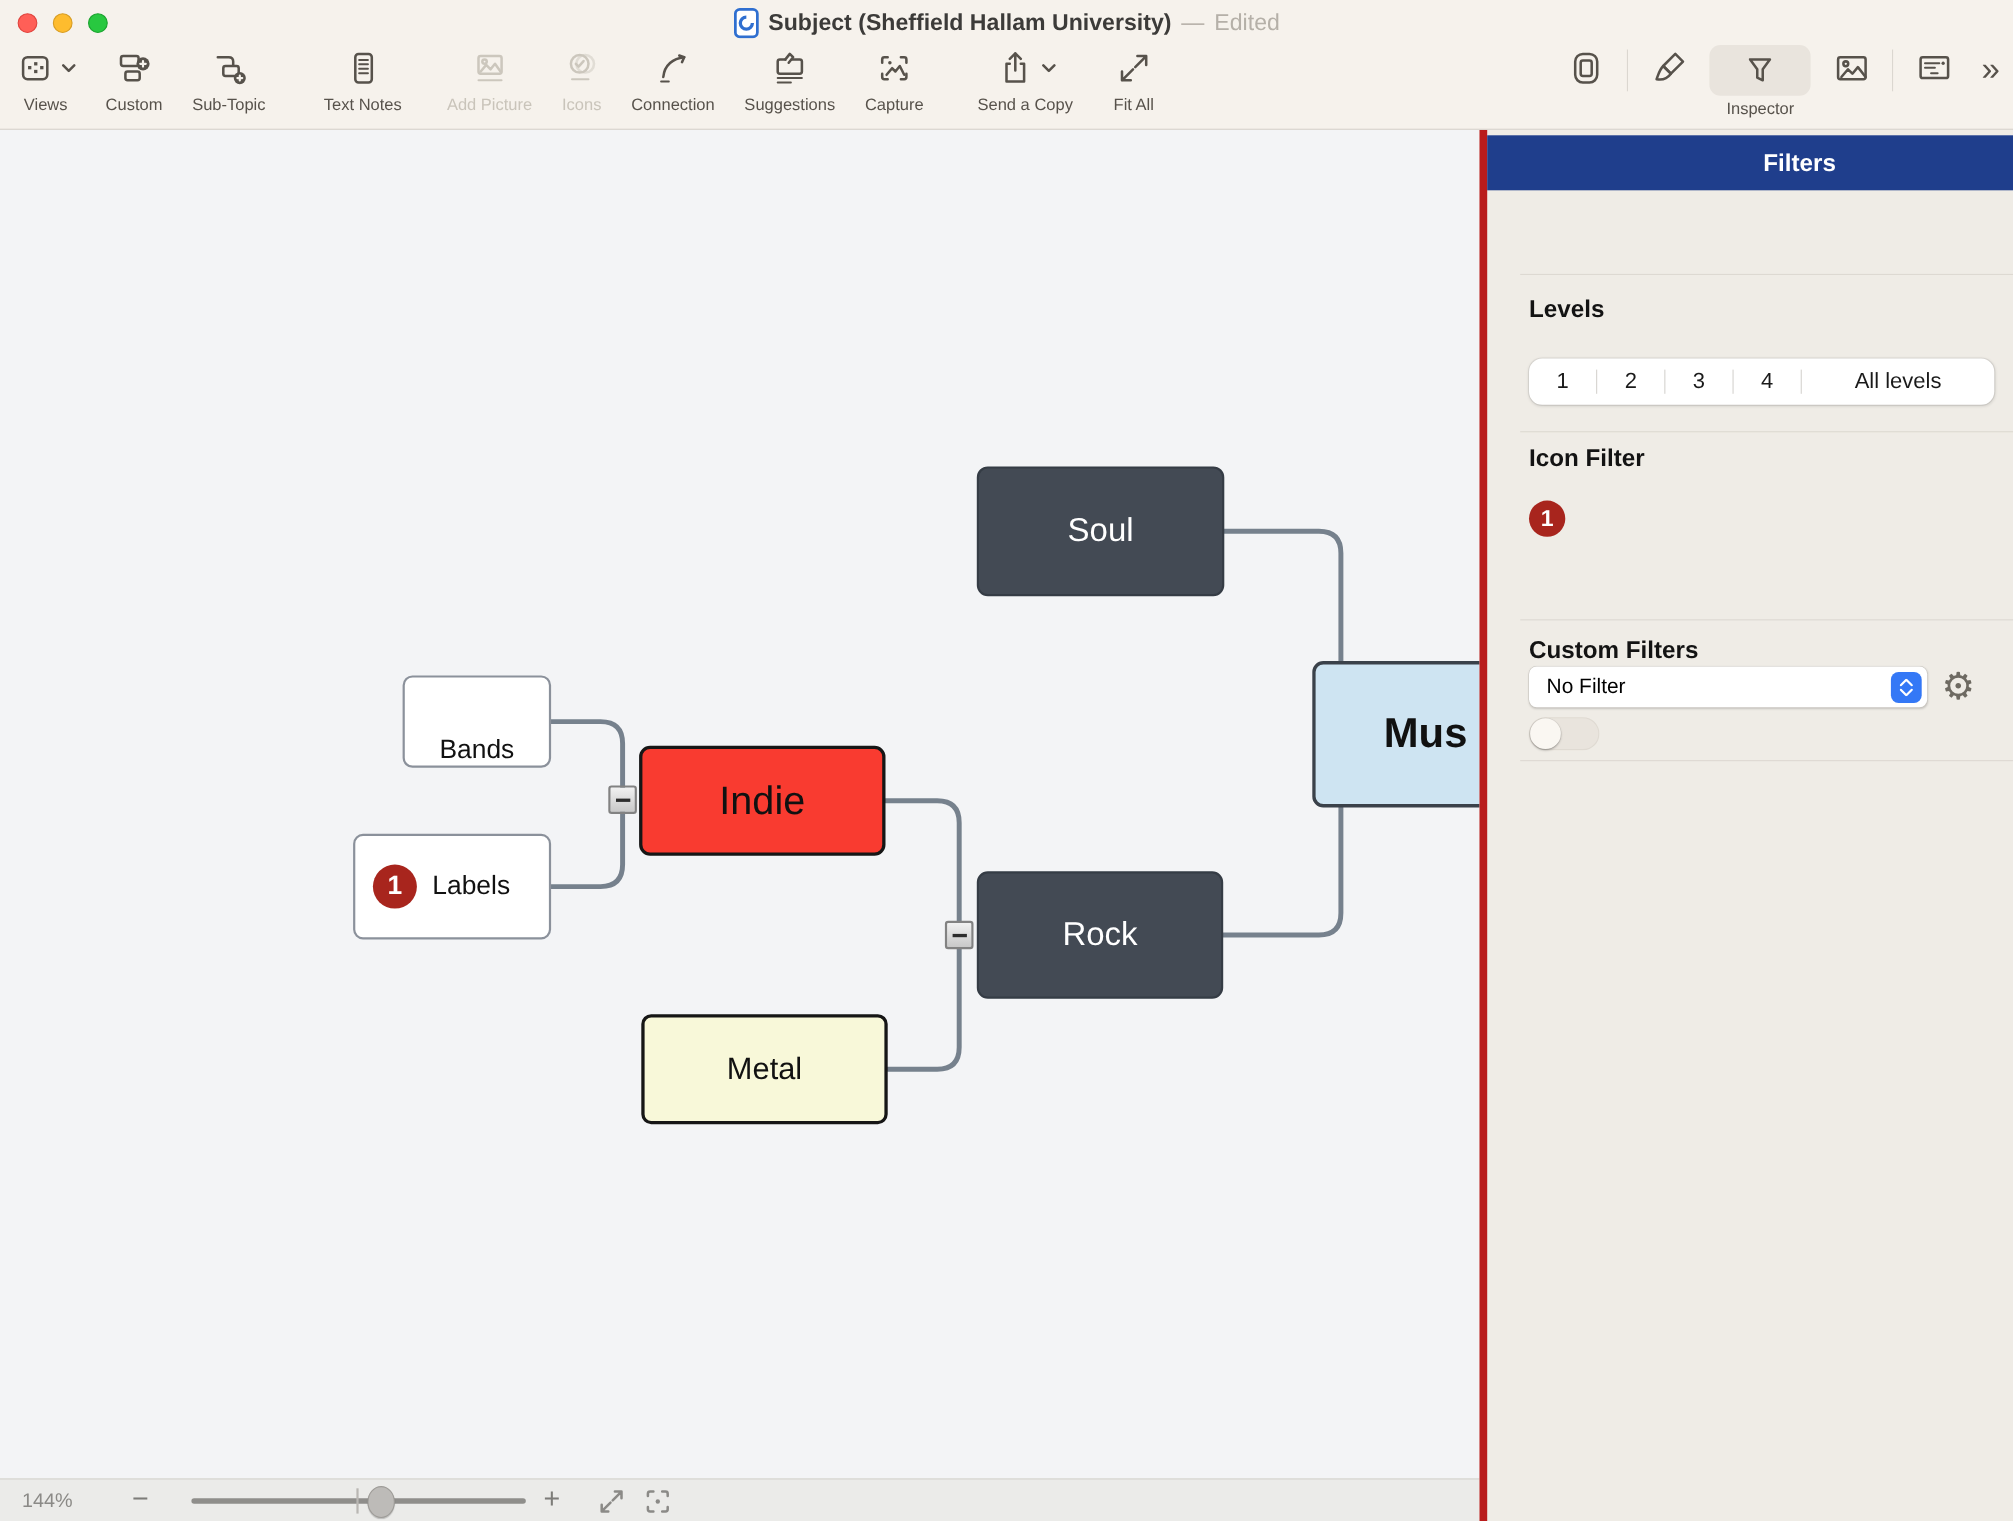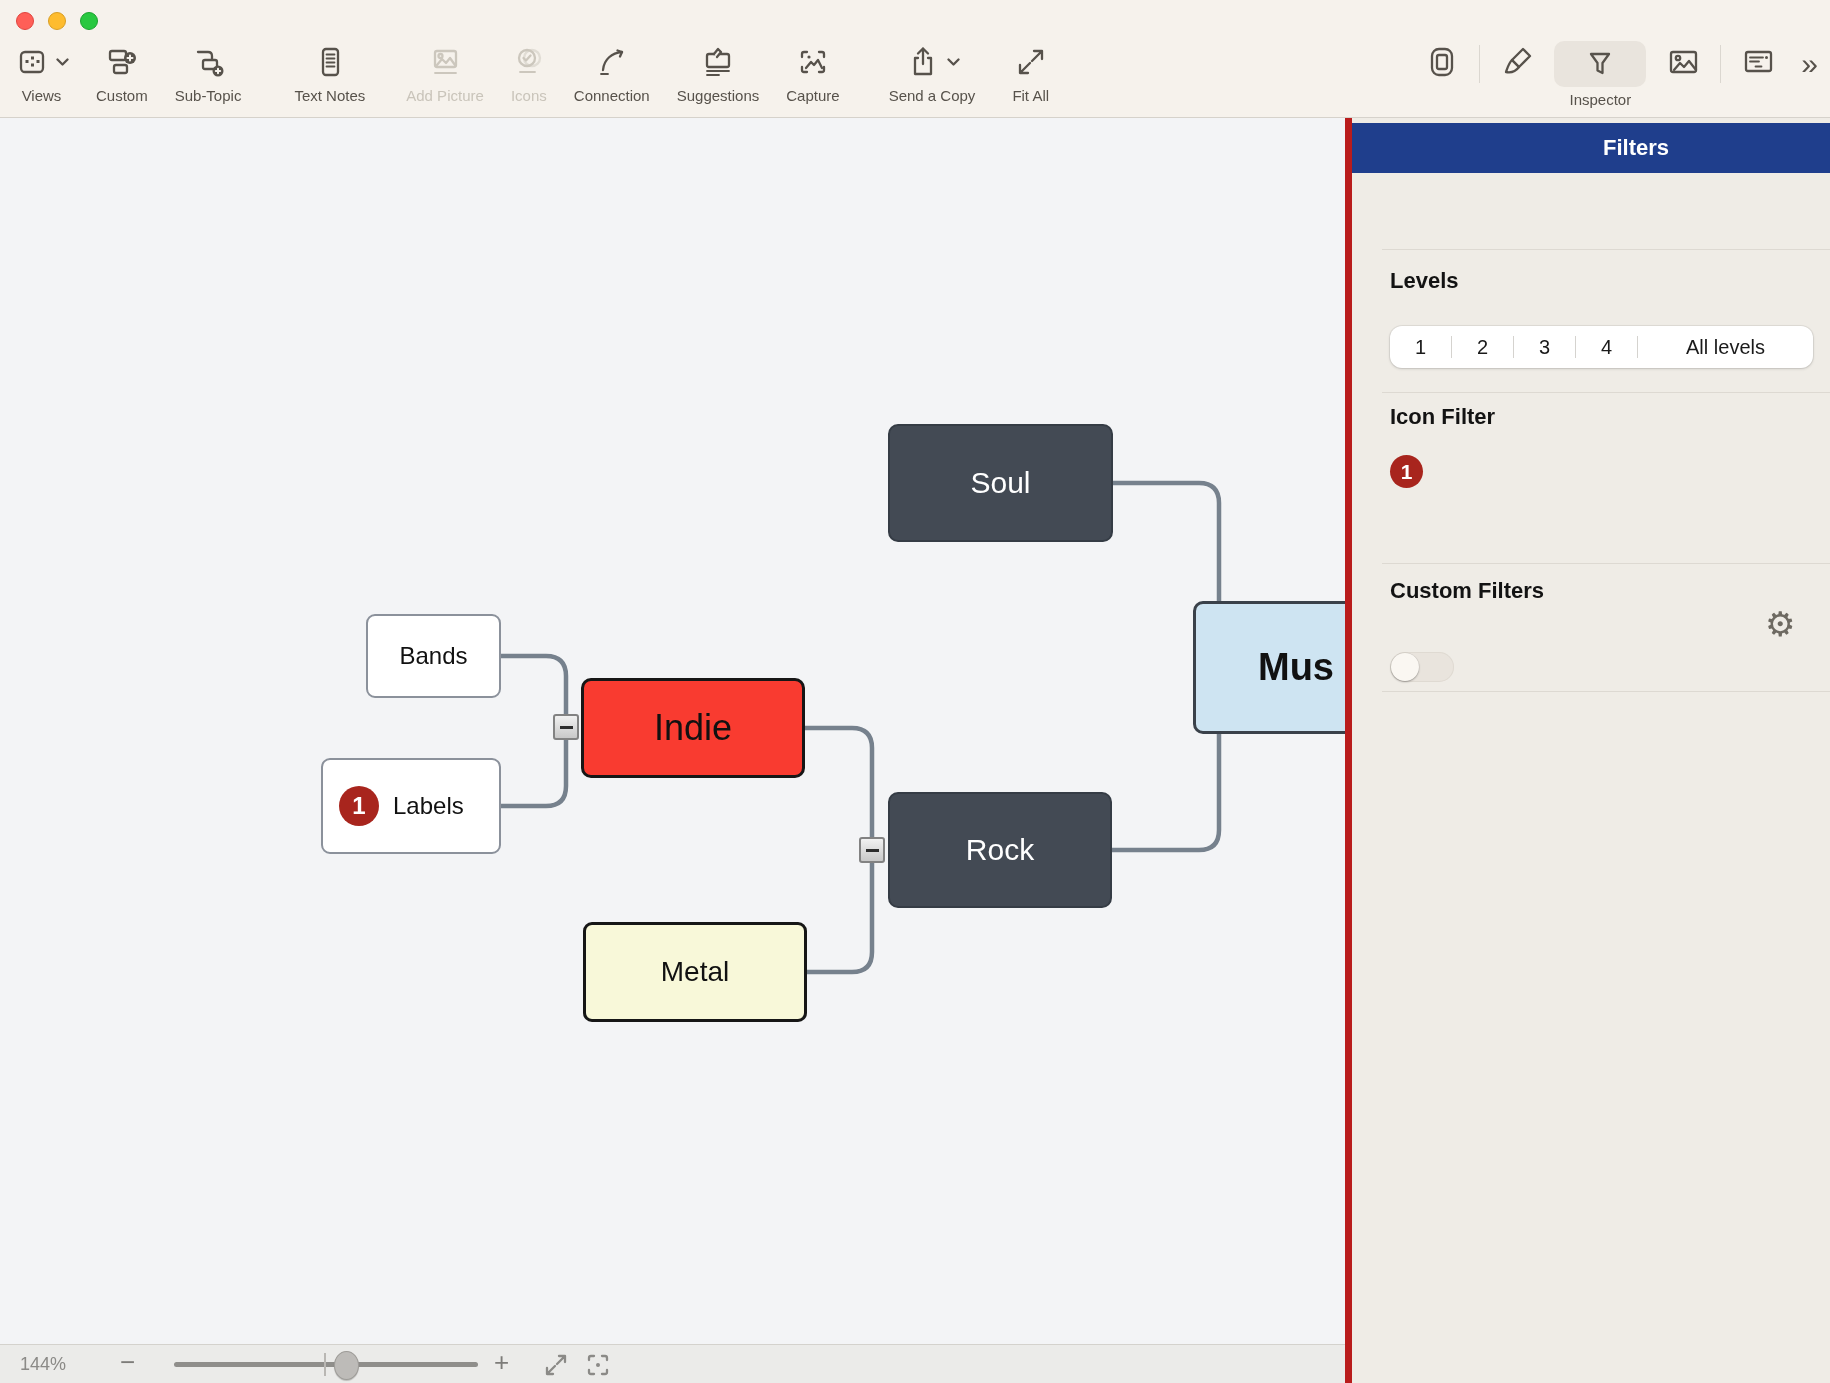--- a/index.html
+++ b/index.html
@@ -50,21 +50,21 @@
   }
   .overflow-glyph{font-size:30px;color:#57524b;line-height:30px;margin-left:6px;user-select:none;}
   
   .canvas{position:absolute;left:0;top:118px;width:1345px;height:1226px;background:#f3f4f6;}
   #connector-svg{position:absolute;left:0;top:0;z-index:1;pointer-events:none;}
   .node{
     position:absolute;z-index:2;display:flex;align-items:center;justify-content:center;
     box-sizing:border-box;color:#111;
   }
   .node-soul{left:888px;top:424px;width:225px;height:118px;background:#434a54;border:2px solid #353c45;border-radius:10px;color:#fff;font-size:30px;}
-  .node-bands{left:366px;top:614px;width:135px;height:84px;background:#ffffff;border:2.5px solid #8b919b;border-radius:9px;font-size:24px;}
+  .node-bands{left:366px;top:614px;width:135px;height:84px;background:#ffffff;border:2.5px solid #8b919b;border-radius:9px;font-size:24px;align-items:flex-end;}
   .node-labels{left:321px;top:758px;width:180px;height:96px;background:#ffffff;border:2.5px solid #8b919b;border-radius:9px;font-size:24px;justify-content:flex-start;padding-left:16px;gap:14px;}
   .node-indie{left:581px;top:678px;width:224px;height:100px;background:#f93b30;border:3px solid #161616;border-radius:10px;font-size:36px;text-align:center;}
   .node-rock{left:888px;top:792px;width:224px;height:116px;background:#434a54;border:2px solid #353c45;border-radius:10px;color:#fff;font-size:30px;}
   .node-metal{left:583px;top:922px;width:224px;height:100px;background:#f8f8d9;border:3px solid #161616;border-radius:9px;font-size:28px;}
   .node-music{left:1193px;top:601px;width:240px;height:133px;background:#cee4f2;border:3.5px solid #3a414a;border-radius:10px;font-size:38px;font-weight:bold;justify-content:flex-start;padding-left:62px;}
   .badge{
     border-radius:50%;background:#a8251d;color:#fff;font-weight:bold;
     display:flex;align-items:center;justify-content:center;flex:0 0 auto;
   }
   .badge-node{width:40px;height:40px;font-size:24px;}
@@ -219,32 +219,52 @@
     <div class="seg-sep"></div>
     <div class="seg-cell wide">All levels</div>
   </div>
   <div class="p-div p-div2"></div>
 
   <div class="p-heading p-h-iconf">Icon Filter</div>
   <div class="badge badge-panel">1</div>
   <div class="p-div p-div3"></div>
 
   <div class="p-heading p-h-custom">Custom Filters</div>
+  <div class="dropdown">
+    <span class="dropdown-value">No Filter</span>
+    <span class="stepper">
+      <svg width="12" height="7" viewBox="0 0 12 7" fill="none" stroke="#fff" stroke-width="2" stroke-linecap="round" stroke-linejoin="round">
+          <path d="M1 6 L6 1 L11 6"></path>
+        </svg>
+      <svg width="12" height="7" viewBox="0 0 12 7" fill="none" stroke="#fff" stroke-width="2" stroke-linecap="round" stroke-linejoin="round">
+          <path d="M1 1 L6 6 L11 1"></path>
+        </svg>
+    </span>
+  </div>
   <div class="gear">⚙</div>
   <div class="toggle">
     <div class="toggle-knob"></div>
   </div>
   <div class="p-div p-div4"></div>
 </div>
 
 <div class="header">
   <div class="tl red"></div>
   <div class="tl yellow"></div>
   <div class="tl green"></div>
 
+  <div class="titlerow">
+    <svg class="doc-icon" viewBox="0 0 23 28">
+      <rect x="1.5" y="1.5" width="20" height="25" rx="4" fill="#ffffff" stroke="#2f6fd0" stroke-width="2.5"></rect>
+      <path d="M11.5 7 a7 7 0 1 0 7 7 l-3 0 a4 4 0 1 1 -4 -4 z" fill="#2f6fd0"></path>
+    </svg>
+    <span class="title-main">Subject (Sheffield Hallam University)</span>
+    <span class="title-dim">—</span>
+    <span class="title-dim">Edited</span>
+  </div>
 
   <div class="toolbar-left">
     <div class="tb-item">
       <div class="tb-iconrow">
         <svg class="icon" width="36" height="34" viewBox="0 0 36 34">
           <rect x="7" y="7" width="22" height="20" rx="4"></rect>
           <rect x="11.5" y="15" width="3" height="3" fill="#57524b" stroke="none"></rect>
           <rect x="17" y="11.5" width="3" height="3" fill="#57524b" stroke="none"></rect>
           <rect x="17" y="18.5" width="3" height="3" fill="#57524b" stroke="none"></rect>
           <rect x="22.5" y="15" width="3" height="3" fill="#57524b" stroke="none"></rect>

